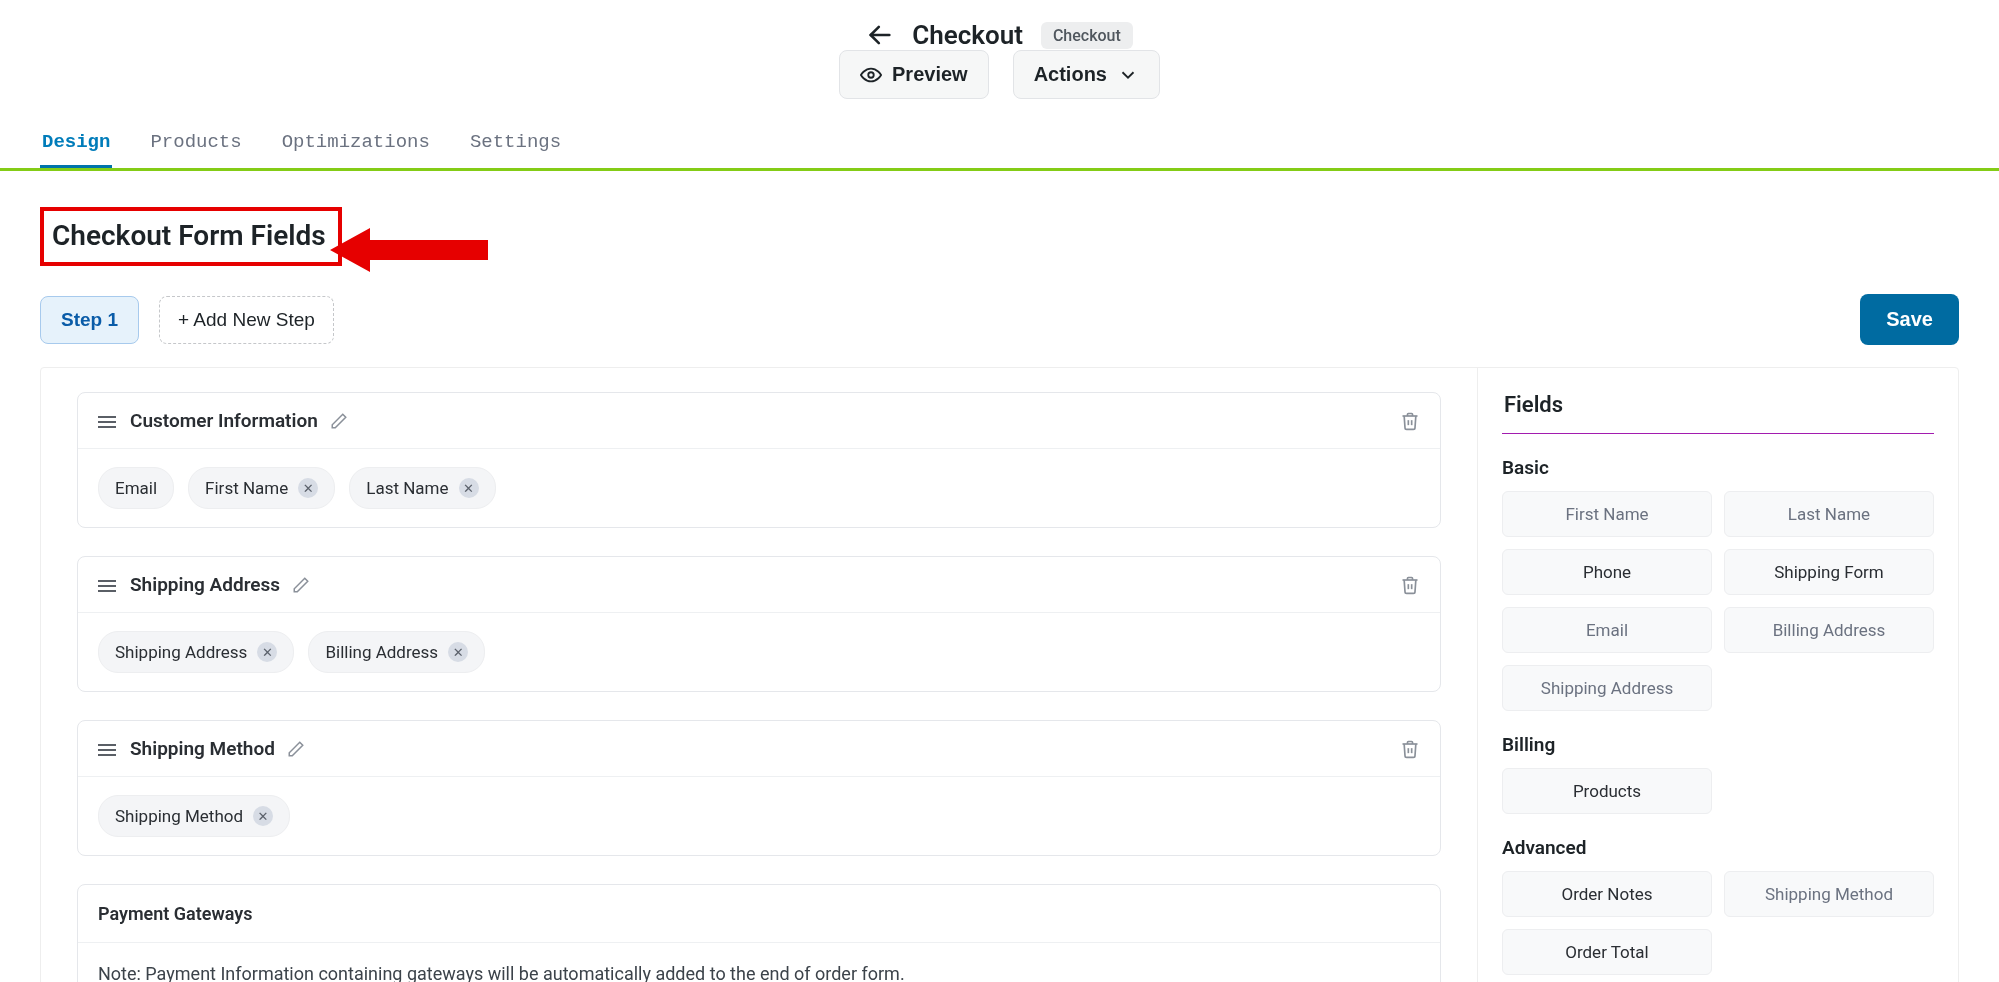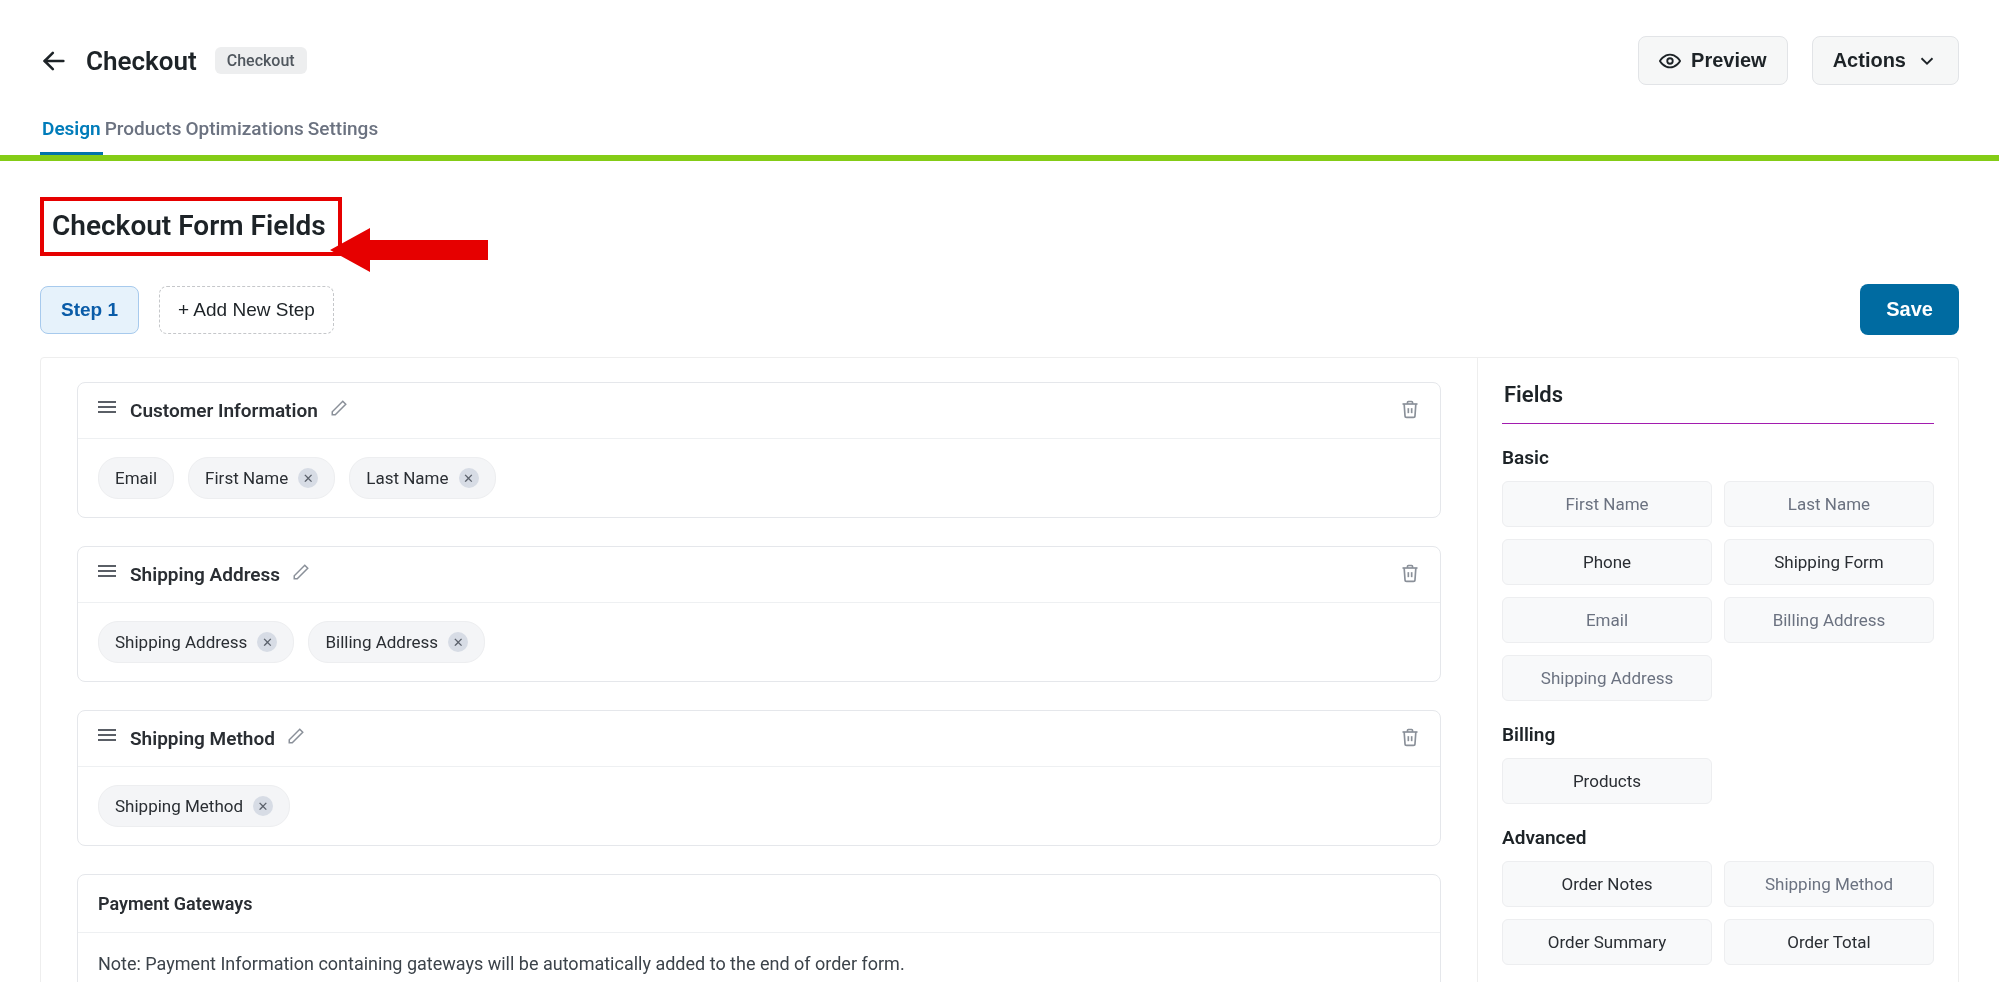--- a/index.html
+++ b/index.html
@@ -8,21 +8,22 @@
     background: #fff;
     color: #1d2327;
     width: 1999px;
     height: 982px;
     overflow: hidden;
   }
   .topbar {
     display: flex;
     align-items: center;
     justify-content: space-between;
-    padding: 36px 40px 20px 40px;
+    padding: 20px 40px 20px 40px;
+    flex-direction: column;
   }
   .topbar-left {
     display: flex;
     align-items: center;
     gap: 18px;
   }
   .back-arrow {
     width: 28px; height: 28px;
     display: flex; align-items: center; justify-content: center;
     cursor: pointer;
@@ -54,22 +55,24 @@
     border-radius: 8px;
     padding: 12px 20px;
     font-size: 20px;
     font-weight: 600;
     color: #1d2327;
     cursor: pointer;
   }
   .btn-outline svg { width: 22px; height: 22px; }
   .tabsbar {
     display: flex;
+    gap: 36px;
     padding: 0 40px;
-    border-bottom: 6px solid #84cc16;
+    border-bottom: 3px solid #84cc16;
+    font-family: Liberation Mono, monospace;
   }
   .tab {
     padding: 12px 2px;
     font-size: 19px;
     font-weight: 500;
     color: #6b7280;
     cursor: pointer;
     border-bottom: 3px solid transparent;
   }
   .tab.active {
@@ -153,21 +156,21 @@
     width: 480px;
     padding: 18px 24px;
   }
   .card {
     border: 1px solid #e5e7eb;
     border-radius: 8px;
     margin-bottom: 28px;
   }
   .card-head {
     display: flex;
-    align-items: flex-start;
+    align-items: center;
     padding: 16px 20px;
     border-bottom: 1px solid #eef0f2;
   }
   .card-title {
     font-size: 19px;
     font-weight: 600;
     color: #2a2e33;
     margin-left: 14px;
   }
   .handle-icon {
@@ -452,18 +455,17 @@
 
       <div class="side-group-title">Billing</div>
       <div class="field-grid">
         <div class="field-btn dark"><span>Products</span></div>
       </div>
 
       <div class="side-group-title">Advanced</div>
       <div class="field-grid">
         <div class="field-btn dark"><span>Order Notes</span></div>
         <div class="field-btn"><span>Shipping Method</span></div>
-        <div class="field-btn dark"><span>Order Summary</span></div>
         <div class="field-btn dark"><span>Order Total</span></div>
       </div>
     </div>
   </div>
 </div>
 
 </body></html>

